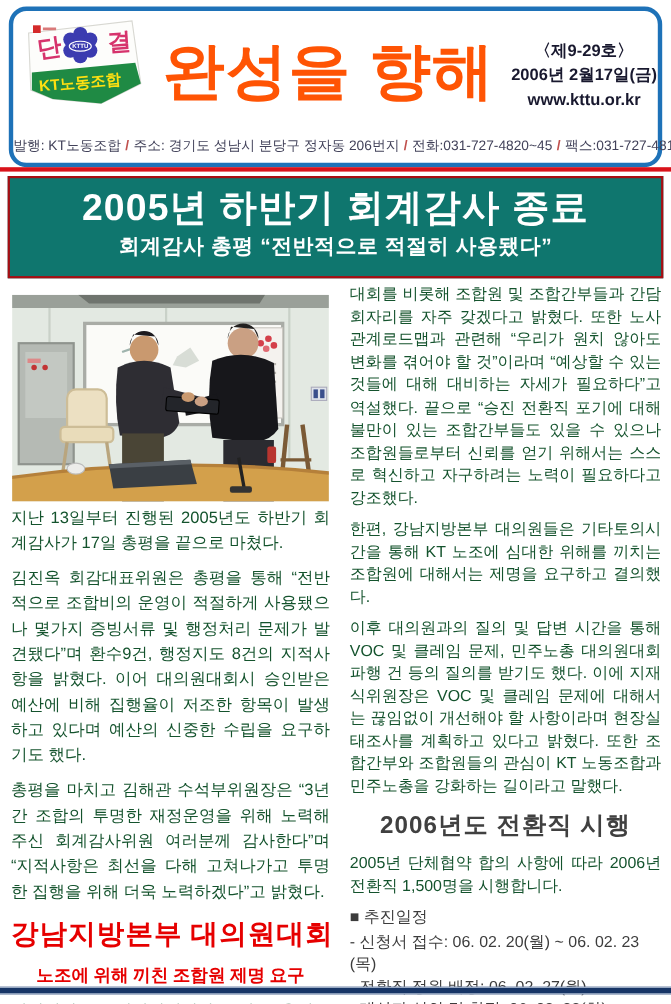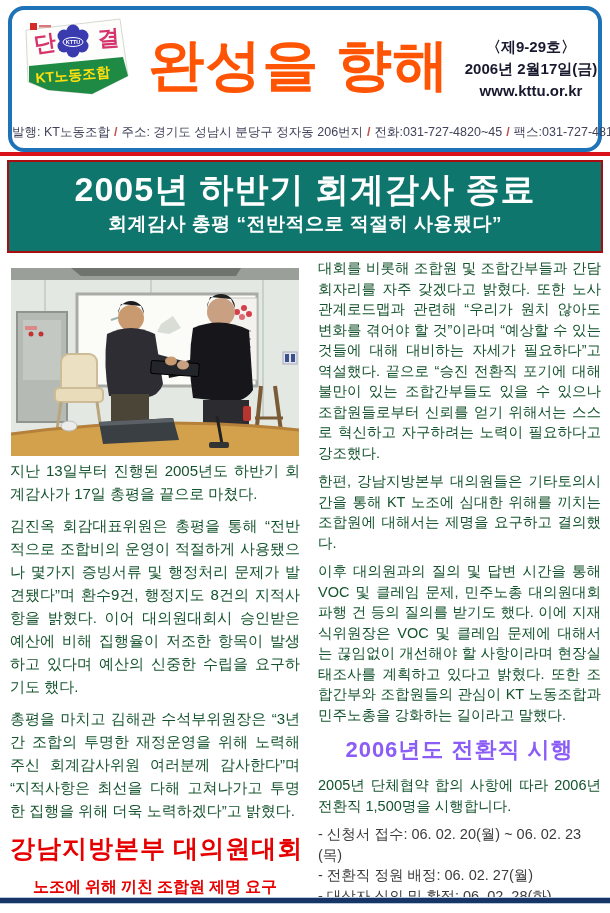--- a/index.html
+++ b/index.html
@@ -47,21 +47,21 @@
   .tight{margin:0;}
   .gangnam-title{
     font-family:"Liberation Serif",serif;font-size:25px;font-weight:900;color:#e60000;
     text-align:center;margin:10px 0 2px 0;letter-spacing:1px;white-space:nowrap;
   }
   .gangnam-subtitle{
     font-family:"Liberation Serif",serif;font-size:16px;font-weight:bold;color:#e60000;
     text-align:center;margin:12px 0 10px 0;white-space:nowrap;
   }
   .transition-title{
-    font-size:22px;font-weight:900;color:#8b5cf6;text-align:center;
+    font-size:22px;font-weight:900;color:#404040;text-align:center;
     margin:10px 0 10px 0;letter-spacing:1px;white-space:nowrap;
   }
   .schedule-line{
     font-size:14.5px;line-height:20.5px;color:#3c3c3c;text-align:left;
     word-break:break-all;margin:0;
   }
   .schedule-header{margin:0 0 2px 0;}
   
   .bottom-rule{
     position:absolute;left:0;top:897px;width:610px;height:5px;background:#173566;
@@ -212,20 +212,21 @@
 
   <div class="col-right">
     <p class="body-text">대회를 비롯해 조합원 및 조합간부들과 간담회자리를 자주 갖겠다고 밝혔다. 또한 노사관계로드맵과 관련해 “우리가 원치 않아도 변화를 겪어야 할 것”이라며 “예상할 수 있는 것들에 대해 대비하는 자세가 필요하다”고 역설했다. 끝으로 “승진 전환직 포기에 대해 불만이 있는 조합간부들도 있을 수 있으나 조합원들로부터 신뢰를 얻기 위해서는 스스로 혁신하고 자구하려는 노력이 필요하다고 강조했다.</p>
     <p class="body-text">한편, 강남지방본부 대의원들은 기타토의시간을 통해 KT 노조에 심대한 위해를 끼치는 조합원에 대해서는 제명을 요구하고 결의했다.</p>
     <p class="body-text">이후 대의원과의 질의 및 답변 시간을 통해 VOC 및 클레임 문제, 민주노총 대의원대회 파행 건 등의 질의를 받기도 했다. 이에 지재식위원장은 VOC 및 클레임 문제에 대해서는 끊임없이 개선해야 할 사항이라며 현장실태조사를 계획하고 있다고 밝혔다. 또한 조합간부와 조합원들의 관심이 KT 노동조합과 민주노총을 강화하는 길이라고 말했다.</p>
 
     <div class="transition-title">2006년도 전환직 시행</div>
 
     <p class="body-text">2005년 단체협약 합의 사항에 따라 2006년 전환직 1,500명을 시행합니다.</p>
 
+    <div class="schedule-line schedule-header">■ 추진일정</div>
     <div class="schedule-line">- 신청서 접수: 06. 02. 20(월) ~ 06. 02. 23(목)</div>
     <div class="schedule-line">- 전환직 정원 배정: 06. 02. 27(월)</div>
     <div class="schedule-line">- 대상자 심의 및 확정: 06. 02. 28(화)</div>
 
   </div>
 
   <div class="bottom-rule"></div>
 
 </div>
 

